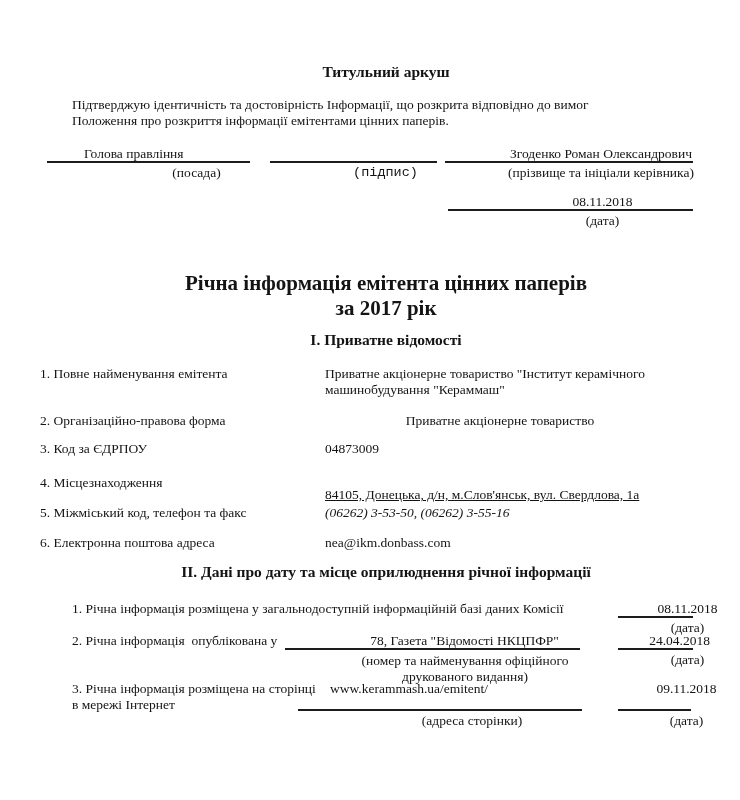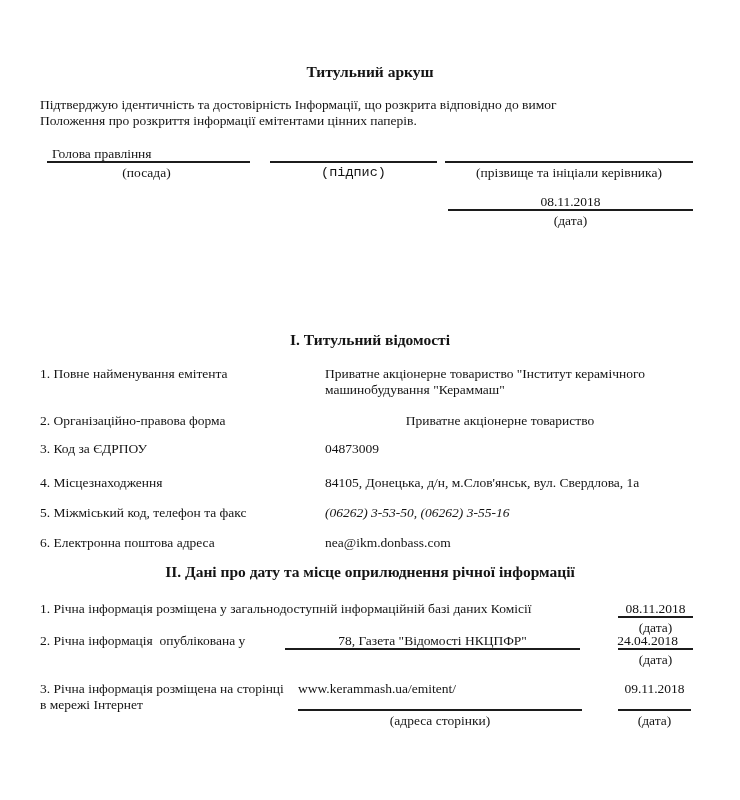--- a/index.html
+++ b/index.html
@@ -11,21 +11,21 @@
     position: relative;
     width: 740px;
     height: 800px;
     background: #ffffff;
     font-family: "Liberation Serif", "DejaVu Serif", serif;
     color: #141414;
     font-size: 13.5px;
     line-height: 15.5px;
     overflow: hidden;
   }
-  .abs { position: absolute; }
+  .abs { position: absolute; padding-left: 32px; }
   .c   { text-align: center; }
   .line {
     position: absolute;
     height: 0;
     border-top: 2px solid #1c1c1c;
   }
   .doc-title {
     left: 0; right: 0; top: 64px;
     text-align: center;
     font-weight: 700;
@@ -55,72 +55,76 @@
 <body>
 
 <div id="page">
 
   <div class="abs doc-title">Титульний аркуш</div>
 
   <div class="abs intro">Підтверджую ідентичність та достовірність Інформації, що розкрита відповідно до вимог Положення про розкриття інформації емітентами цінних паперів.</div>
 
   <div class="abs" style="left:52px; top:146px;">Голова правління</div>
   <div class="line" style="left:47px; top:161px; width:203px;"></div>
-  <div class="abs c" style="left:45px; top:165px; width:203px;">(посада)</div>
+  <div class="abs c" style="left:63px; top:165px; width:203px;">(посада)</div>
 
   <div class="line" style="left:270px; top:161px; width:167px;"></div>
   <div class="abs c" style="left:270px; top:165px; width:167px;font-family:Liberation Mono, monospace;">(підпис)</div>
 
+  <div class="abs c" style="left:445px; top:146px; width:248px;">Згоденко Роман Олександрович</div>
   <div class="line" style="left:445px; top:161px; width:248px;"></div>
   <div class="abs c" style="left:445px; top:165px; width:248px;">(прізвище та ініціали керівника)</div>
 
   <div class="abs c" style="left:448px; top:194px; width:245px;">08.11.2018</div>
   <div class="line" style="left:448px; top:209px; width:245px;"></div>
   <div class="abs c" style="left:448px; top:213px; width:245px;">(дата)</div>
 
   <div class="abs main-title" style="top:271px;">
+    <div>Річна інформація емітента цінних паперів</div>
+    <div>за 2017 рік</div>
   </div>
 
-  <div class="abs section-heading" style="top:332px;">І. Титульний відомості</div>
+  <div class="abs section-heading" style="top:332px;">І. Приватне відомості</div>
 
   <div>
     <div class="info-label" style="top:366px;">1. Повне найменування емітента</div>
     <div class="info-value" style="top:366px;">Приватне акціонерне товариство "Інститут керамічного машинобудування "Кераммаш"</div>
   </div>
   <div>
     <div class="info-label" style="top:413px;">2. Організаційно-правова форма</div>
     <div class="info-value" style="top:413px;text-align:center;">Приватне акціонерне товариство</div>
   </div>
   <div>
     <div class="info-label" style="top:441px;">3. Код за ЄДРПОУ</div>
     <div class="info-value" style="top:441px;">04873009</div>
   </div>
   <div>
     <div class="info-label" style="top:475px;">4. Місцезнаходження</div>
-    <div class="info-value" style="top:475px; width:360px;">84105, Донецька, д/н, м.Слов'янськ, вул. Свердлова, 1а</div>
+    <div class="info-value" style="top:487px; width:360px;text-decoration:underline;">84105, Донецька, д/н, м.Слов'янськ, вул. Свердлова, 1а</div>
   </div>
   <div>
     <div class="info-label" style="top:505px;">5. Міжміський код, телефон та факс</div>
     <div class="info-value" style="top:505px;font-style:italic;">(06262) 3-53-50, (06262) 3-55-16</div>
   </div>
   <div>
     <div class="info-label" style="top:535px;">6. Електронна поштова адреса</div>
     <div class="info-value" style="top:535px;">nea@ikm.donbass.com</div>
   </div>
 
   <div class="abs section-heading" style="top:564px;">ІІ. Дані про дату та місце оприлюднення річної інформації</div>
 
   <div class="abs" style="left:40px; top:601px; width:575px;">1. Річна інформація розміщена у загальнодоступній інформаційній базі даних Комісії</div>
   <div class="abs c" style="left:618px; top:601px; width:75px;">08.11.2018</div>
   <div class="line" style="left:618px; top:616px; width:75px;"></div>
   <div class="abs c" style="left:618px; top:620px; width:75px;">(дата)</div>
 
   <div class="abs pre" style="left:40px; top:633px; width:240px;">2. Річна інформація  опублікована у</div>
   <div class="abs c" style="left:285px; top:633px; width:295px;">78, Газета "Відомості НКЦПФР"</div>
   <div class="line" style="left:285px; top:648px; width:295px;"></div>
+  <div class="abs c" style="left:298px; top:653px; width:270px;">(номер та найменування офіційного друкованого видання)</div>
   <div class="abs c" style="left:610px; top:633px; width:75px;">24.04.2018</div>
   <div class="line" style="left:618px; top:648px; width:75px;"></div>
   <div class="abs c" style="left:618px; top:652px; width:75px;">(дата)</div>
 
   <div class="abs" style="left:40px; top:681px; width:245px;">3. Річна інформація розміщена на сторінці в мережі Інтернет</div>
   <div class="abs" style="left:298px; top:681px; width:284px;">www.kerammash.ua/emitent/</div>
   <div class="line" style="left:298px; top:709px; width:284px;"></div>
   <div class="abs c" style="left:298px; top:713px; width:284px;">(адреса сторінки)</div>
   <div class="abs c" style="left:618px; top:681px; width:73px;">09.11.2018</div>
   <div class="line" style="left:618px; top:709px; width:73px;"></div>

